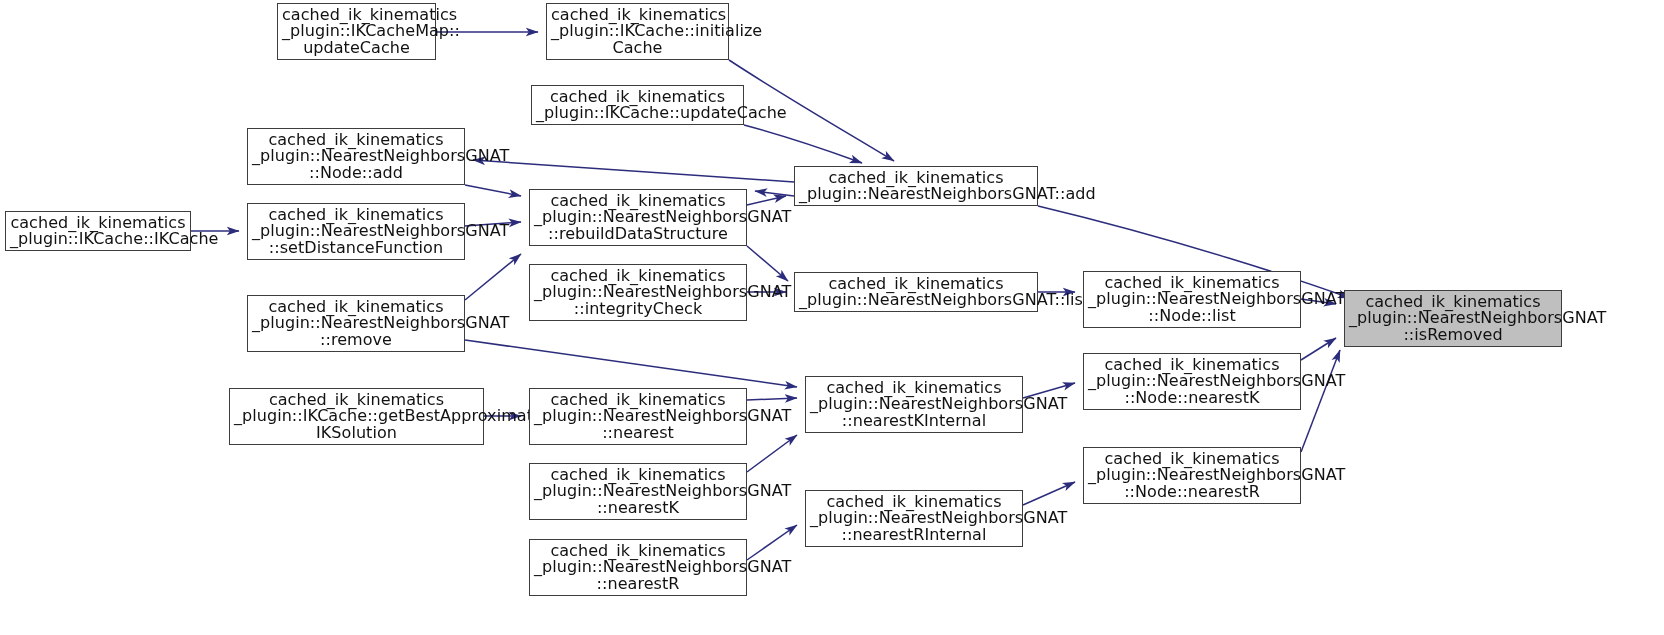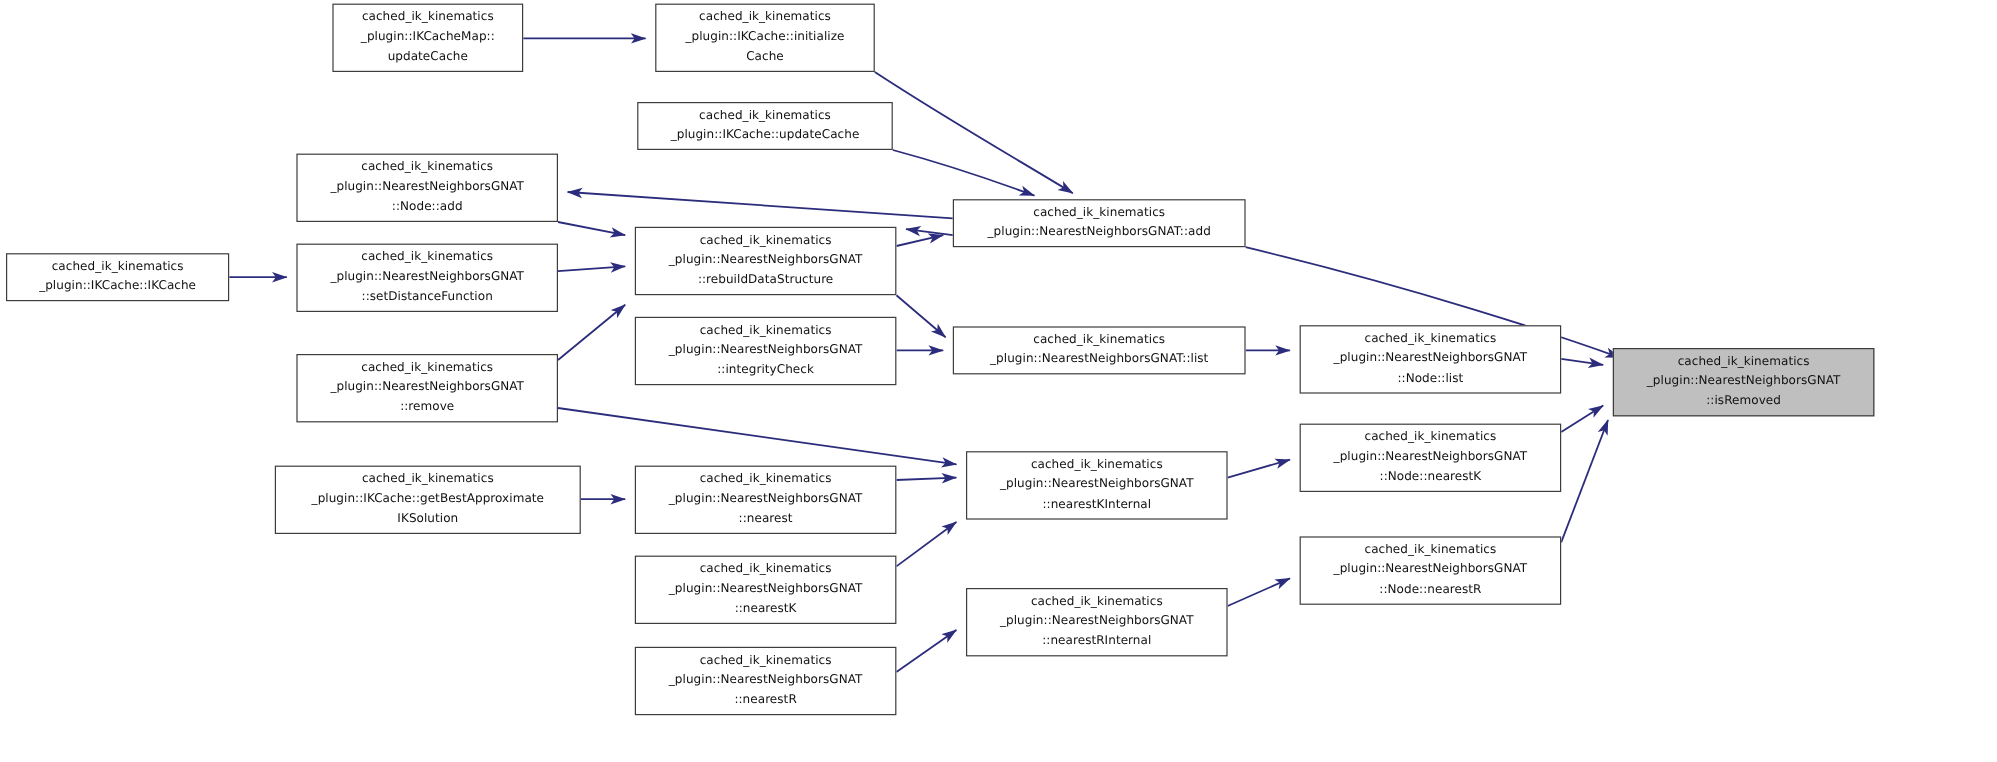--- a/index.html
+++ b/index.html
@@ -10,21 +10,21 @@
   .node{
     position:absolute;
     box-sizing:border-box;
     border:1.4px solid #3d3d3d;
     background:#ffffff;
     color:#111111;
     display:flex;
     align-items:center;
     justify-content:flex-end;
     text-align:center;
-    font-size:10px;
+    font-size:16px;
     line-height:16.4px;
     letter-spacing:0.05px;
     white-space:pre-line;
     padding:2px 4px;
     z-index:2;
   }
   .node.highlight{
     background:#bfbfbf;
     border:1.6px solid #3d3d3d;
   }

